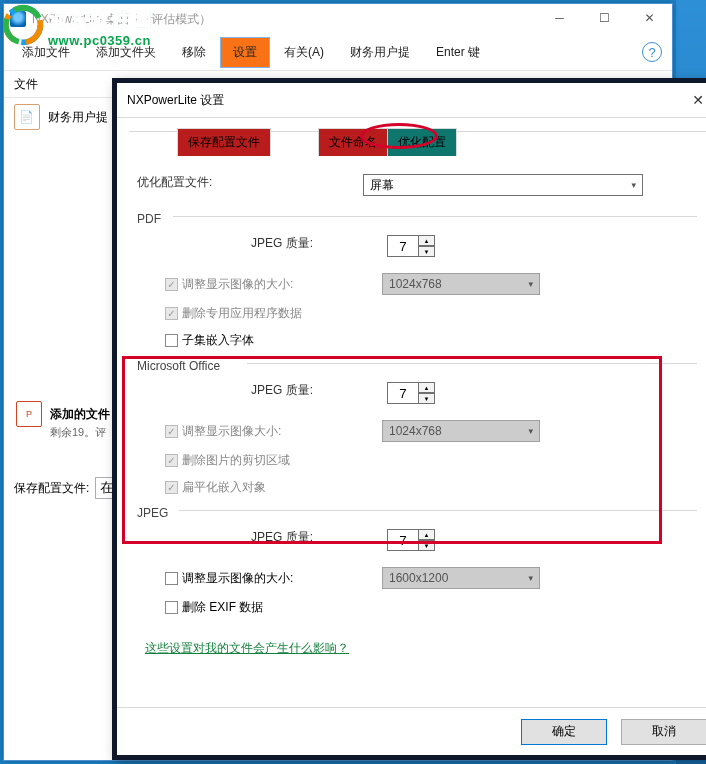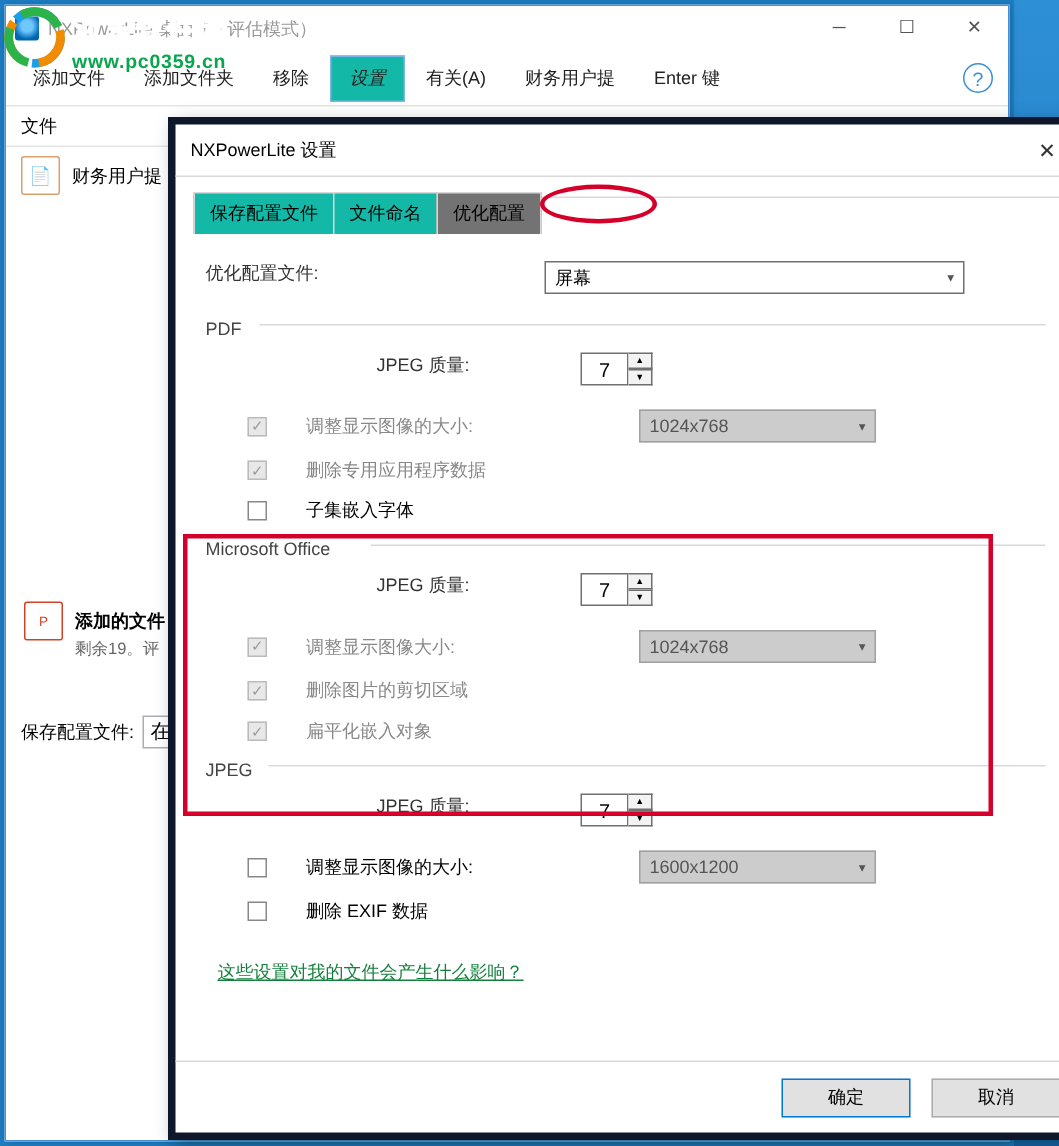--- a/index.html
+++ b/index.html
@@ -5,21 +5,21 @@
 * { box-sizing: border-box; margin: 0; padding: 0; font-family: "Microsoft YaHei", "Segoe UI", sans-serif; }
 body { width: 706px; height: 764px; background: #1b7fc4; position: relative; overflow: hidden; font-size: 12px; }
 
 .main-window { position: absolute; left: 3px; top: 3px; width: 670px; height: 758px; background: #fff; border: 1px solid #4a90d0; box-shadow: 0 0 6px rgba(0,0,0,.25); }
 .titlebar { height: 30px; display: flex; align-items: center; padding-left: 6px; color: #999; position: relative; }
 .titlebar-icon { width: 16px; height: 16px; background: radial-gradient(circle at 50% 40%, #6fc7ff 30%, #0066b3 70%); border-radius: 2px; margin-right: 6px; }
 .win-controls { position: absolute; right: 0; top: 0; display: flex; }
 .win-btn { width: 45px; height: 28px; display: flex; align-items: center; justify-content: center; color: #555; }
 .menubar { height: 36px; display: flex; align-items: center; padding: 0 6px; gap: 2px; position: relative; }
 .menu-item { padding: 6px 12px; color: #222; white-space: nowrap; }
-.menu-item.active { border: 1px solid #7eb4ea; background: #14b8a6; font-style: italic; }
+.menu-item.active { border: 1px solid #7eb4ea; background: #f97316; }
 .help-circle { position: absolute; right: 10px; width: 20px; height: 20px; border: 1px solid #3a8ed6; border-radius: 50%; color: #3a8ed6; display: flex; align-items: center; justify-content: center; font-size: 13px; }
 
 .watermark { position: absolute; left: 4px; top: 6px; z-index: 5; pointer-events: none; }
 .watermark .zh { font-size: 20px; font-weight: bold; color: #0aa64e; -webkit-text-stroke: 1px #fff; letter-spacing: 1px; }
 .watermark .url { font-size: 13px; color: #0aa64e; font-weight: bold; letter-spacing: .5px; }
 .logo-overlay { position: absolute; left: 2px; top: 2px; width: 46px; height: 46px; z-index: 6; }
 
 .headerbar { height: 28px; border-top: 1px solid #e5e5e5; border-bottom: 1px solid #e5e5e5; display: flex; align-items: center; padding: 0 10px; justify-content: space-between; }
 .filelist { padding: 4px 10px; }
 .file-row { display: flex; align-items: center; height: 30px; gap: 8px; }
@@ -36,35 +36,35 @@
 .side-btns { position: absolute; right: 10px; display: flex; flex-direction: column; gap: 10px; }
 .btn { height: 26px; border: 1px solid #acacac; background: #e1e1e1; padding: 0 18px; display: inline-flex; align-items: center; justify-content: center; white-space: nowrap; }
 .btn.wide { width: 80px; }
 
 
 .dialog { position: absolute; left: 112px; top: 78px; width: 616px; height: 682px; background: #fff; border: 5px solid #0f172a; box-shadow: 4px 4px 12px rgba(0,0,0,.3); z-index: 20; }
 .dialog-title { height: 34px; display: flex; align-items: center; padding: 0 10px; justify-content: space-between; font-size: 12px; }
 .close-x { width: 30px; height: 26px; display:flex; align-items:center; justify-content:center; color:#333; font-size: 14px;}
 .dialog-sep { border-top: 1px solid #d9d9d9; }
 .tabs { display: flex; margin: 10px 12px 0; position: relative; }
-.tab { padding: 5px 10px; border: 1px solid #d9d9d9; border-bottom: none; background: #737373; margin-right: -1px; position: relative; z-index: 2; }
-.tab.inactive { background: #14b8a6; z-index: 1; }
+.tab { padding: 5px 10px; border: 1px solid #d9d9d9; border-bottom: none; background: #0f766e; margin-right: -1px; position: relative; z-index: 2; }
+.tab.inactive { background: #b91c1c; z-index: 1; margin-left: 48px; }
 .tab-line { position: absolute; left: 12px; right: 12px; top: 48px; border-top: 1px solid #d9d9d9; }
 .red-oval { position: absolute; left: 243px; top: 40px; width: 78px; height: 26px; border: 3px solid #d4002a; border-radius: 50%; z-index: 30; pointer-events:none; }
 
 .dialog-body { padding: 18px 20px 0; position: relative; }
 .row { display: flex; align-items: flex-start; margin-bottom: 14px; height: 24px; }
 .row .label { width: 200px; text-align: right; padding-right: 24px; color: #333; }
 .row .label.left { text-align:left; width:auto; padding-right: 14px; }
 .select { border: 1px solid #707070; background: #fff; height: 22px; width: 158px; padding: 0 6px; display: flex; align-items: center; justify-content: space-between; }
 .select.disabled { background: #ccc; color: #555; border-color: #a0a0a0; }
 .select .arrow { font-size: 9px; color: #555; }
 .section-title { margin: 6px 0 8px; color: #444; }
 .fieldset-line { border-top: 1px solid #d9d9d9; margin-left: 110px; margin-right: 6px; position: relative; top: -18px; }
-.check-row { display:flex; align-items:center; margin: 10px 0 10px 28px; gap: 26px; }
+.check-row { display:flex; align-items:center; margin: 10px 0 10px 28px; gap: 4px; }
 .check { width: 13px; height: 13px; border: 1px solid #888; background: #fff; display:flex; align-items:center; justify-content:center; font-size:10px; color:#444; }
 .check.disabled { background:#e8e8e8; color:#999; border-color:#bbb;}
 .check.checked::before { content:"✓"; }
 .spinner { display:flex; align-items:center; }
 .spinner input { width: 32px; height: 22px; border: 1px solid #707070; text-align: center; }
 .spin-btns { display:flex; flex-direction:column; }
 .spin-btns div { width: 16px; height: 11px; border:1px solid #707070; border-left:none; display:flex; align-items:center; justify-content:center; font-size:6px; background:#f3f3f3; }
 .link { color: #15803d; text-decoration: underline; margin: 14px 0 0 8px; display:inline-block; }
 
 .red-box { position: absolute; left: 122px; top: 356px; width: 540px; height: 188px; border: 3px solid #d4002a; z-index: 31; pointer-events:none; }

